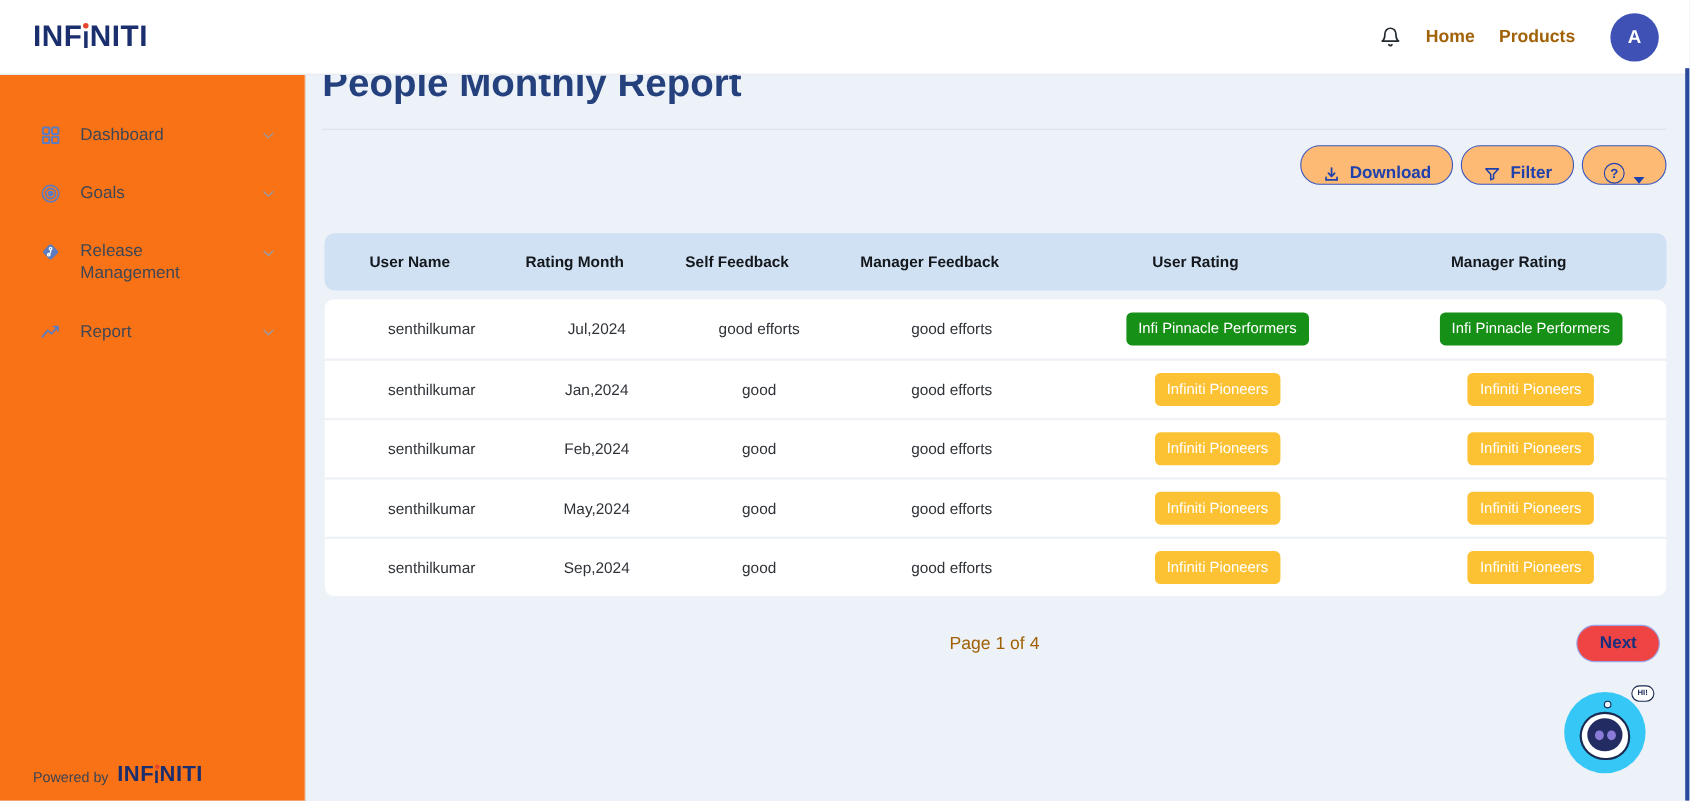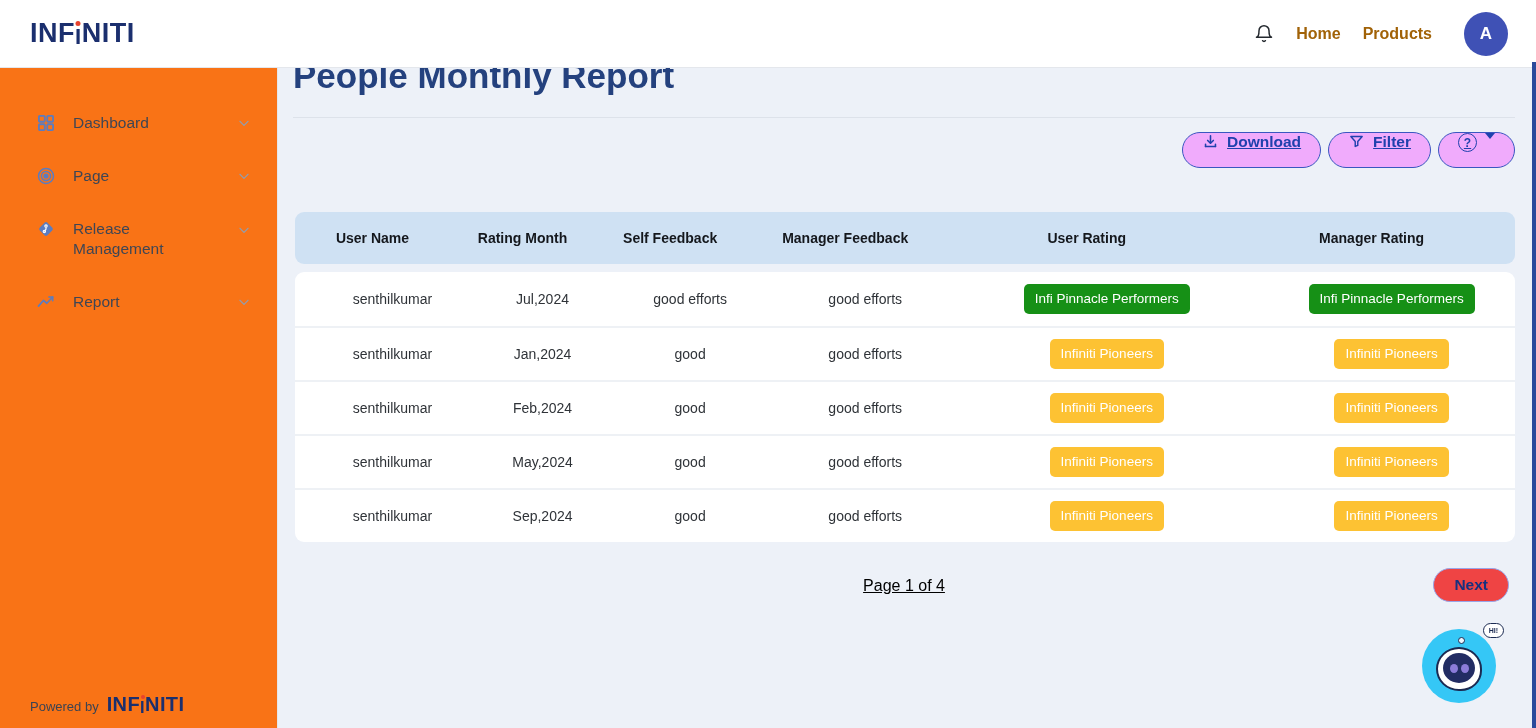--- a/index.html
+++ b/index.html
@@ -29,40 +29,40 @@
   .powered { font-size:13px; color:#3c4352; padding-bottom:2px; }
   .footer-brand { font-size:20px; font-weight:800; letter-spacing:.4px; color:var(--color-brand_navy,#1b2f6e); display:flex; align-items:flex-end; }
   .footer-brand .logo-i { position:relative; font-size:.82em; line-height:1; padding-bottom:1px; }
   .footer-brand .logo-i::before { content:""; position:absolute; top:-4px; left:50%; transform:translateX(-50%); width:4px; height:4px; border-radius:50%; background:#e8432d; }
 
   
   .main { position:absolute; left:278px; top:68px; width:1258px; height:660px; background:var(--color-main_bg,#edf1f8); padding:0 21px 0 15px; }
   .page-title { margin-top:-14px; font-size:35px; font-weight:800; color:var(--color-title_navy,#24417e); line-height:44px; }
   .title-divider { margin-top:19px; border:none; border-top:1px solid #dde2ea; }
   .toolbar { display:flex; justify-content:flex-end; gap:7px; margin-top:14px; }
-  .pill-btn { height:36px; padding:0 19px; border:1.6px solid #3a57c0; border-radius:19px; background:#f0abfc; color:var(--color-accent_blue,#1f41ad); font-weight:700; font-size:15.5px; display:flex; align-items:flex-start; gap:8px; cursor:pointer; font-family:inherit;text-decoration:underline; }
+  .pill-btn { height:36px; padding:0 19px; border:1.6px solid #3a57c0; border-radius:19px; background:#fdba74; color:var(--color-accent_blue,#1f41ad); font-weight:700; font-size:15.5px; display:flex; align-items:flex-end; gap:8px; cursor:pointer; font-family:inherit; }
   .pill-btn svg { flex:0 0 auto; }
   .help-q { width:19px; height:19px; border:1.7px solid var(--color-accent_blue,#1f41ad); border-radius:50%; font-size:12px; font-weight:700; display:flex; align-items:center; justify-content:center; }
   .caret-down { width:0; height:0; border-left:5px solid transparent; border-right:5px solid transparent; border-top:6px solid var(--color-accent_blue,#1f41ad); }
 
   
   .rtable { margin-top:44px; margin-left:2px; }
   .thead { display:grid; grid-template-columns:12.7% 11.9% 12.3% 16.4% 23.2% 23.5%; background:var(--color-table_header_bg,#cfe1f3); height:52px; border-radius:9px; align-items:center; }
   .th { font-size:14px; font-weight:700; color:#14171c; text-align:center; }
   .tbody { margin-top:8px; border-radius:9px; overflow:hidden; }
   .trow { display:grid; grid-template-columns:12.7% 11.9% 12.3% 16.4% 23.2% 23.5%; background:#fff; height:54px; align-items:center; }
   .trow + .trow { border-top:2px solid #eef1f5; }
   .td { font-size:14px; color:#2f3338; text-align:center;margin-left:40px; }
   .badge { display:inline-block; padding:7px 11px; border-radius:5px; color:#fff; font-size:13.5px; line-height:1.15; }
   .badge.green { background:var(--color-badge_green,#169016); }
   .badge.yellow { background:var(--color-badge_yellow,#fdc233); }
 
   
   .pagination { position:relative; margin-top:26px; height:36px; display:flex; align-items:center; justify-content:center; }
-  .page-text { font-size:16px; color:#000000;text-decoration:underline; }
+  .page-text { font-size:16px; color:#a16207; }
   .next-btn { position:absolute; right:6px; top:0; height:34px; padding:0 20px; border:1.6px solid var(--color-next_border,#9aa5e8); border-radius:17px; background:#ef4444; color:#16307f; font-weight:700; font-size:15.5px; cursor:pointer; font-family:inherit; }
 
   
   .chat { position:absolute; right:40px; bottom:25px; width:74px; height:74px; border-radius:50%; background:var(--color-chat_cyan,#35c7f6); cursor:pointer; z-index:30; }
   .chat-head-bubble { position:absolute; left:14px; top:18px; width:46px; height:44px; background:#fff; border:2px solid #1b2a52; border-radius:50% 50% 46% 50%; }
   .chat-face { position:absolute; left:5px; top:4px; width:32px; height:30px; background:#222c63; border-radius:50%; display:flex; align-items:center; justify-content:center; gap:3px; }
   .chat-eye { width:8px; height:9px; background:#8b7bd8; border-radius:50%; }
   .chat-antenna { position:absolute; left:36px; top:8px; width:7px; height:7px; background:#eef7ff; border:1.5px solid #1b2a52; border-radius:50%; }
   .chat-hi { position:absolute; right:-8px; top:-6px; background:#fff; border:1.6px solid #1b2a52; border-radius:8px; padding:3px 5px; font-size:7px; font-weight:700; color:#1b2a52; }
 
@@ -114,21 +114,21 @@
       </div>
 
       <div class="side-item">
         <span class="side-icon">
           <svg width="20" height="20" viewBox="0 0 24 24" fill="none" stroke="#5b7cc0" stroke-width="1.8">
               <circle cx="12" cy="12" r="9"></circle>
               <circle cx="12" cy="12" r="5.5"></circle>
               <circle cx="12" cy="12" r="2.2" fill="#5b7cc0"></circle>
             </svg>
         </span>
-        <span class="side-label">Page</span>
+        <span class="side-label">Goals</span>
         <span class="chev">
           <svg width="14" height="14" viewBox="0 0 24 24" fill="none" stroke="#969ca8" stroke-width="2" stroke-linecap="round">
               <path d="M5 9l7 7 7-7"></path>
             </svg>
         </span>
       </div>
 
       <div class="side-item two-line">
         <span class="side-icon">
           <svg width="20" height="20" viewBox="0 0 24 24">

